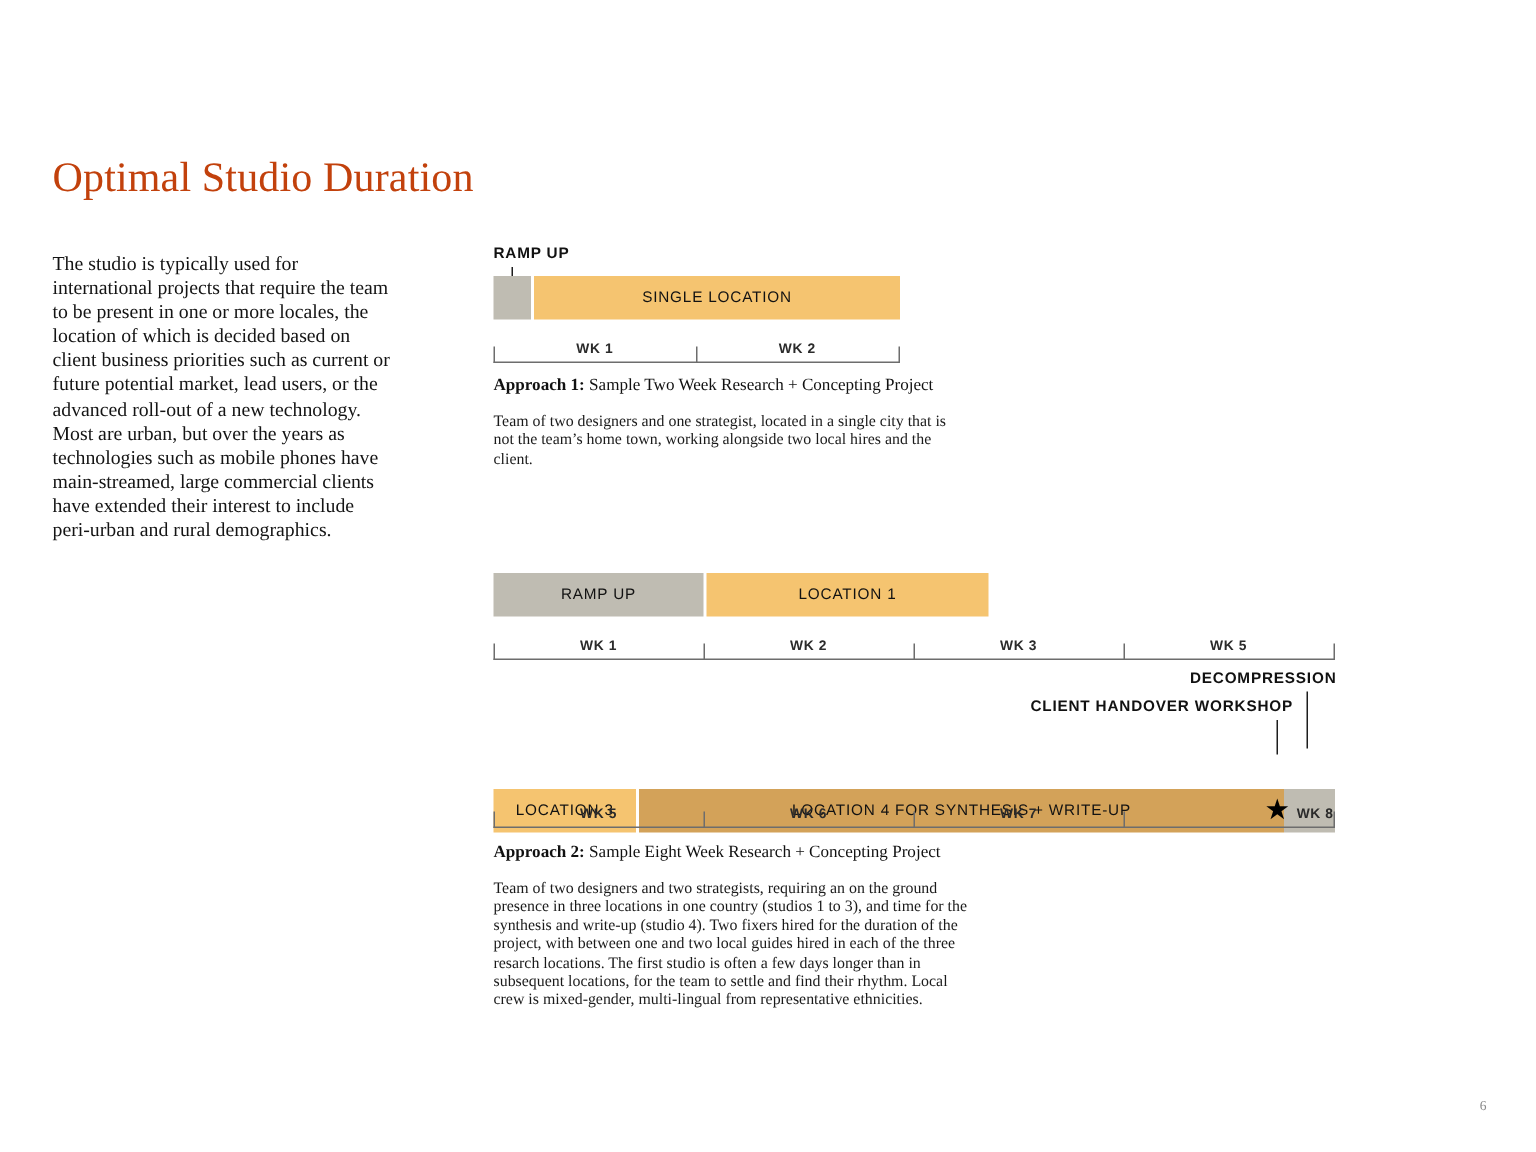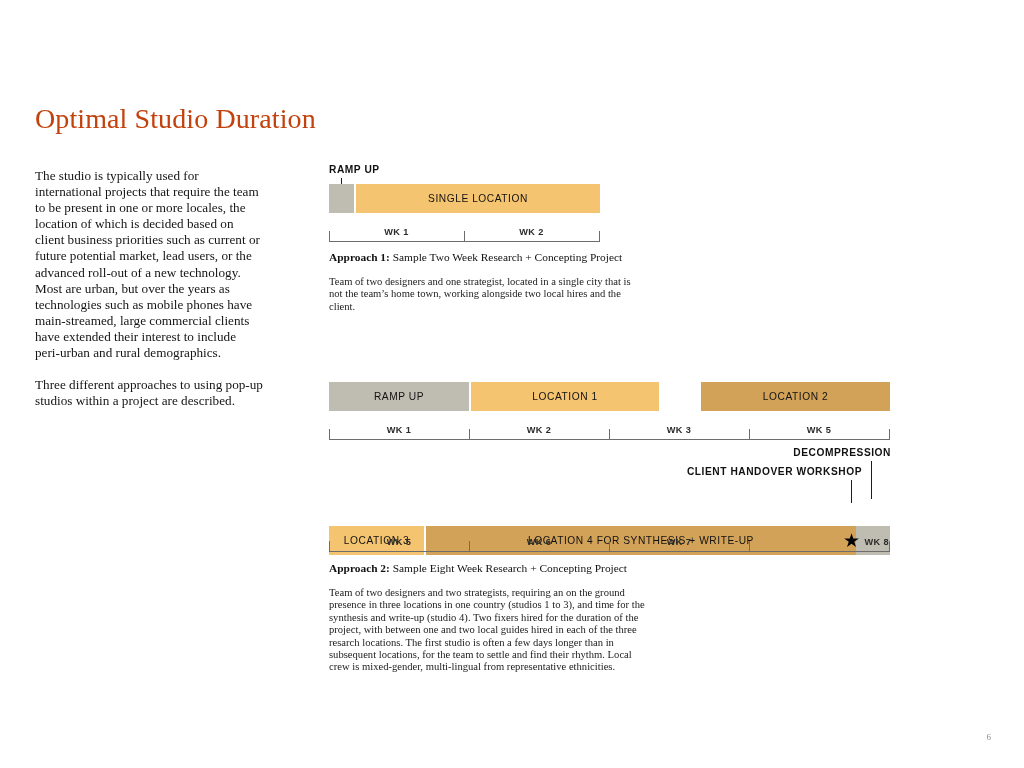--- a/index.html
+++ b/index.html
@@ -167,21 +167,20 @@
     color: #8a8a8a;
   }
 </style>
 </head>
 <body>
 
 <div id="page-title">Optimal Studio Duration</div>
 
 <div id="left-column">
   <p class="body-para">The studio is typically used for international projects that require the team to be present in one or more locales, the location of which is decided based on client business priorities such as current or future potential market, lead users, or the advanced roll-out of a new technology. Most are urban, but over the years as technologies such as mobile phones have main-streamed, large commercial clients have extended their interest to include peri-urban and rural demographics.</p>
-  <p class="body-para">Three different approaches to using pop-up studios within a project are described.</p>
 </div>
 
 <div id="right-column">
 
   <div class="chart-block" style="top:164px; width:271px;">
 
     <div class="callout-label" style="left:0px; top:0px;">RAMP UP</div>
     <div class="callout-line" style="left:12px; top:14px; height:22px;"></div>
 
     <div class="bar-row" style="top:20px; width:271px;">
@@ -209,23 +208,20 @@
   </div>
 
   <div class="chart-block" style="top:382px; width:561px;">
 
     <div class="bar-row" style="top:0px; width:561px;">
       <div class="bar-seg" style="left:0px; width:140px; background:#bfbcb2;">
         <span class="seg-label">RAMP UP</span>
       </div>
       <div class="bar-seg" style="left:142px; width:188px; background:#f5c470;">
         <span class="seg-label">LOCATION 1</span>
-      </div>
-      <div class="bar-seg" style="left:372px; width:189px; background:#d3a259;">
-        <span class="seg-label">LOCATION 2</span>
       </div>
     </div>
 
     <div class="axis" style="top:32px; width:561px;">
       <div class="axis-line"></div>
       <div class="axis-tick tall" style="left:0px;"></div>
       <div class="axis-tick tall" style="left:140px;"></div>
       <div class="axis-tick tall" style="left:280px;"></div>
       <div class="axis-tick tall" style="left:420px;"></div>
       <div class="axis-tick tall" style="left:560px;"></div>

